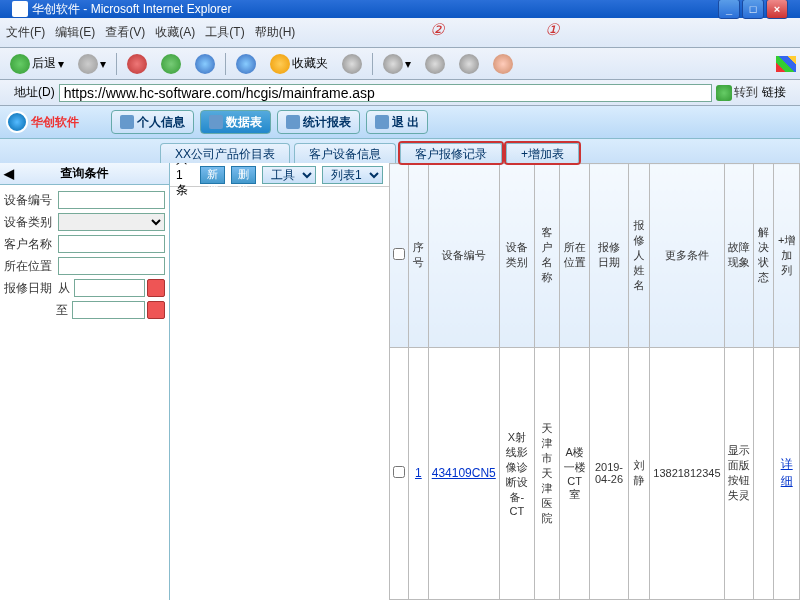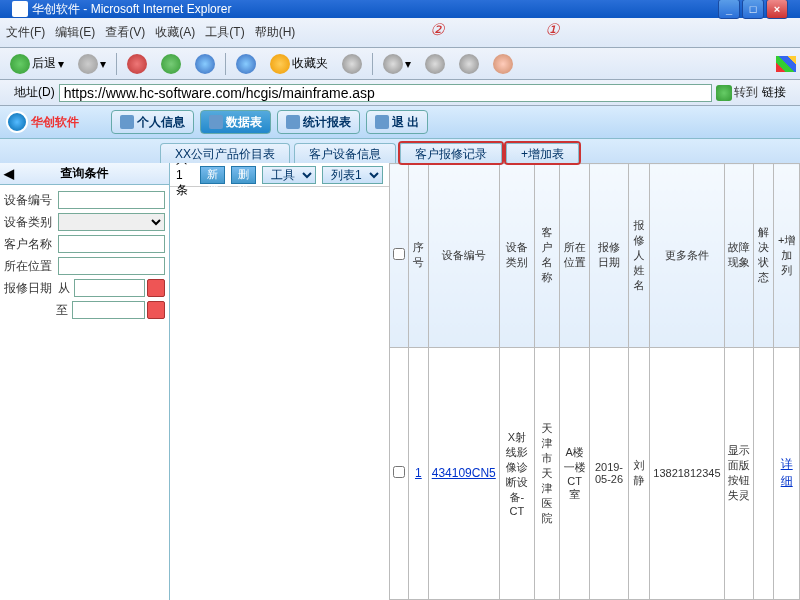--- a/index.html
+++ b/index.html
@@ -228,21 +228,21 @@
           <th style="width:30px">解决状态</th>
           <th style="width:30px">+增加列</th>
         </tr>
         <tr>
           <td><input type="checkbox" class="chk" style=""></td>
           <td><a>1</a></td>
           <td><a>434109CN5</a></td>
           <td>X射线影像诊断设备-CT</td>
           <td>天津市天津医院</td>
           <td>A楼一楼CT室</td>
-          <td>2019-05-26</td>
+          <td>2019-04-26</td>
           <td>刘静</td>
           <td>13821812345</td>
           <td>显示面版按钮失灵</td>
           <td></td>
           <td><a>详细</a></td>
         </tr>
       </tbody>
         </table>
     </div>
   </div>

